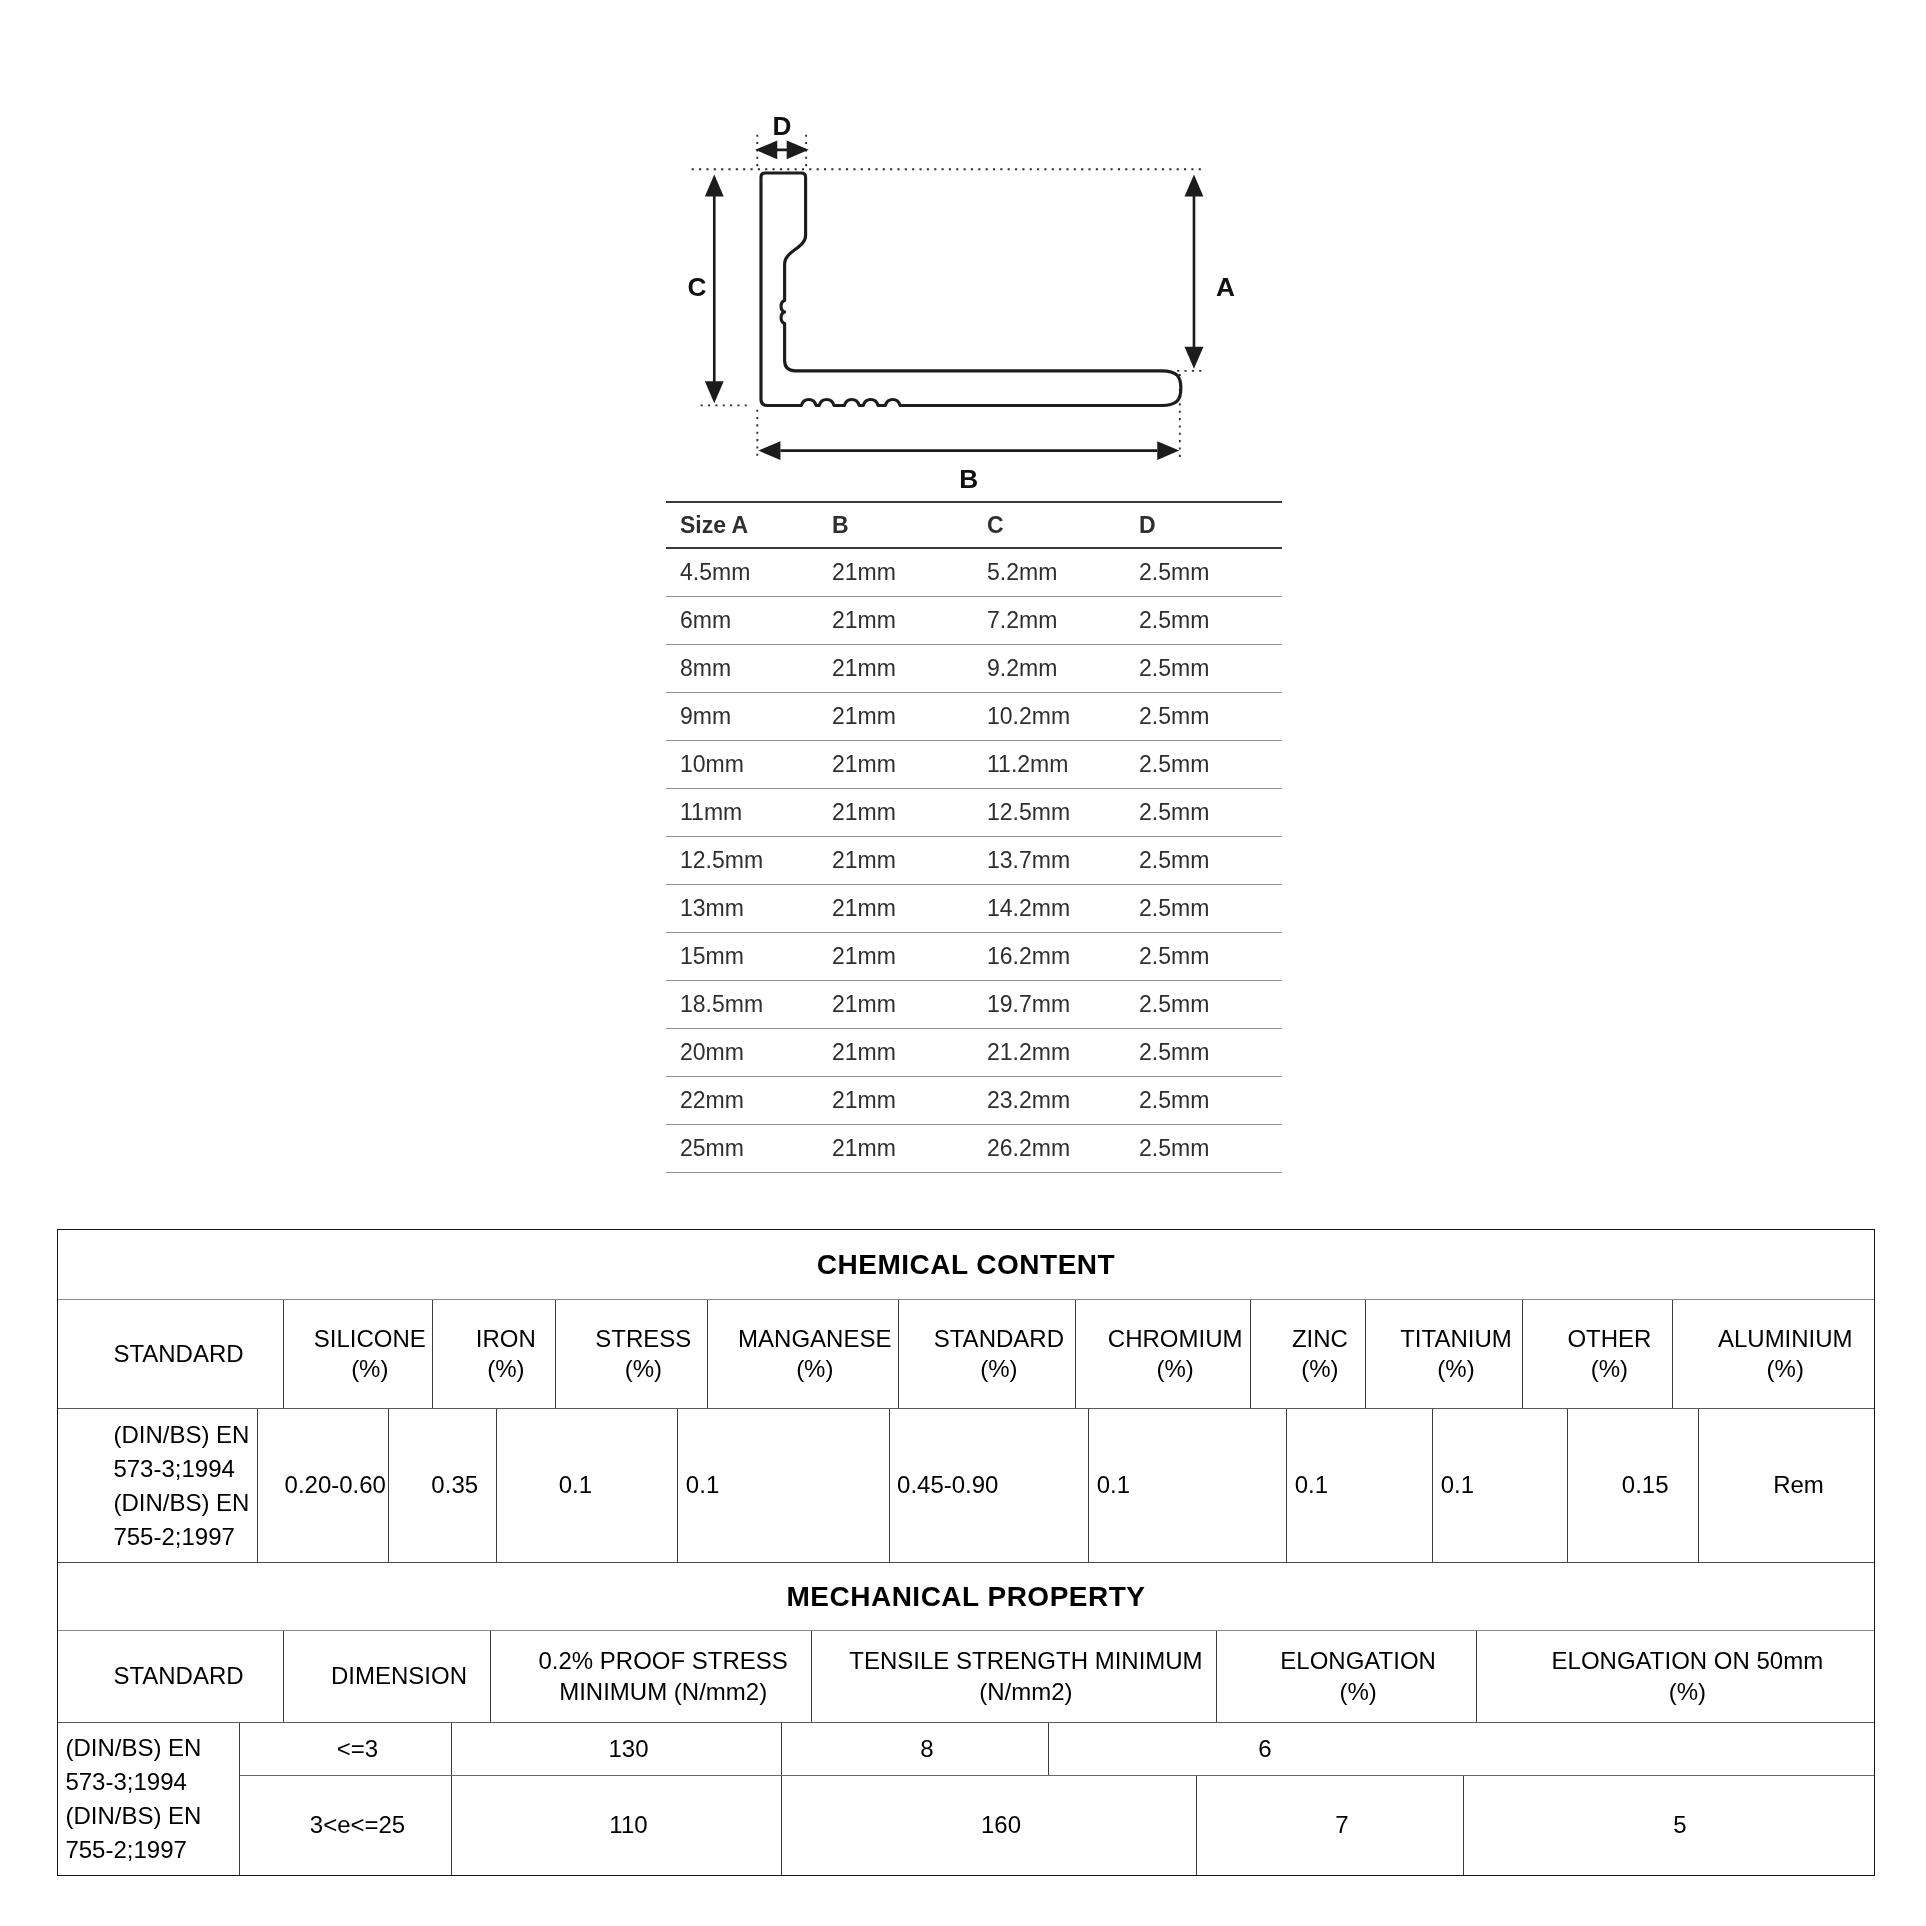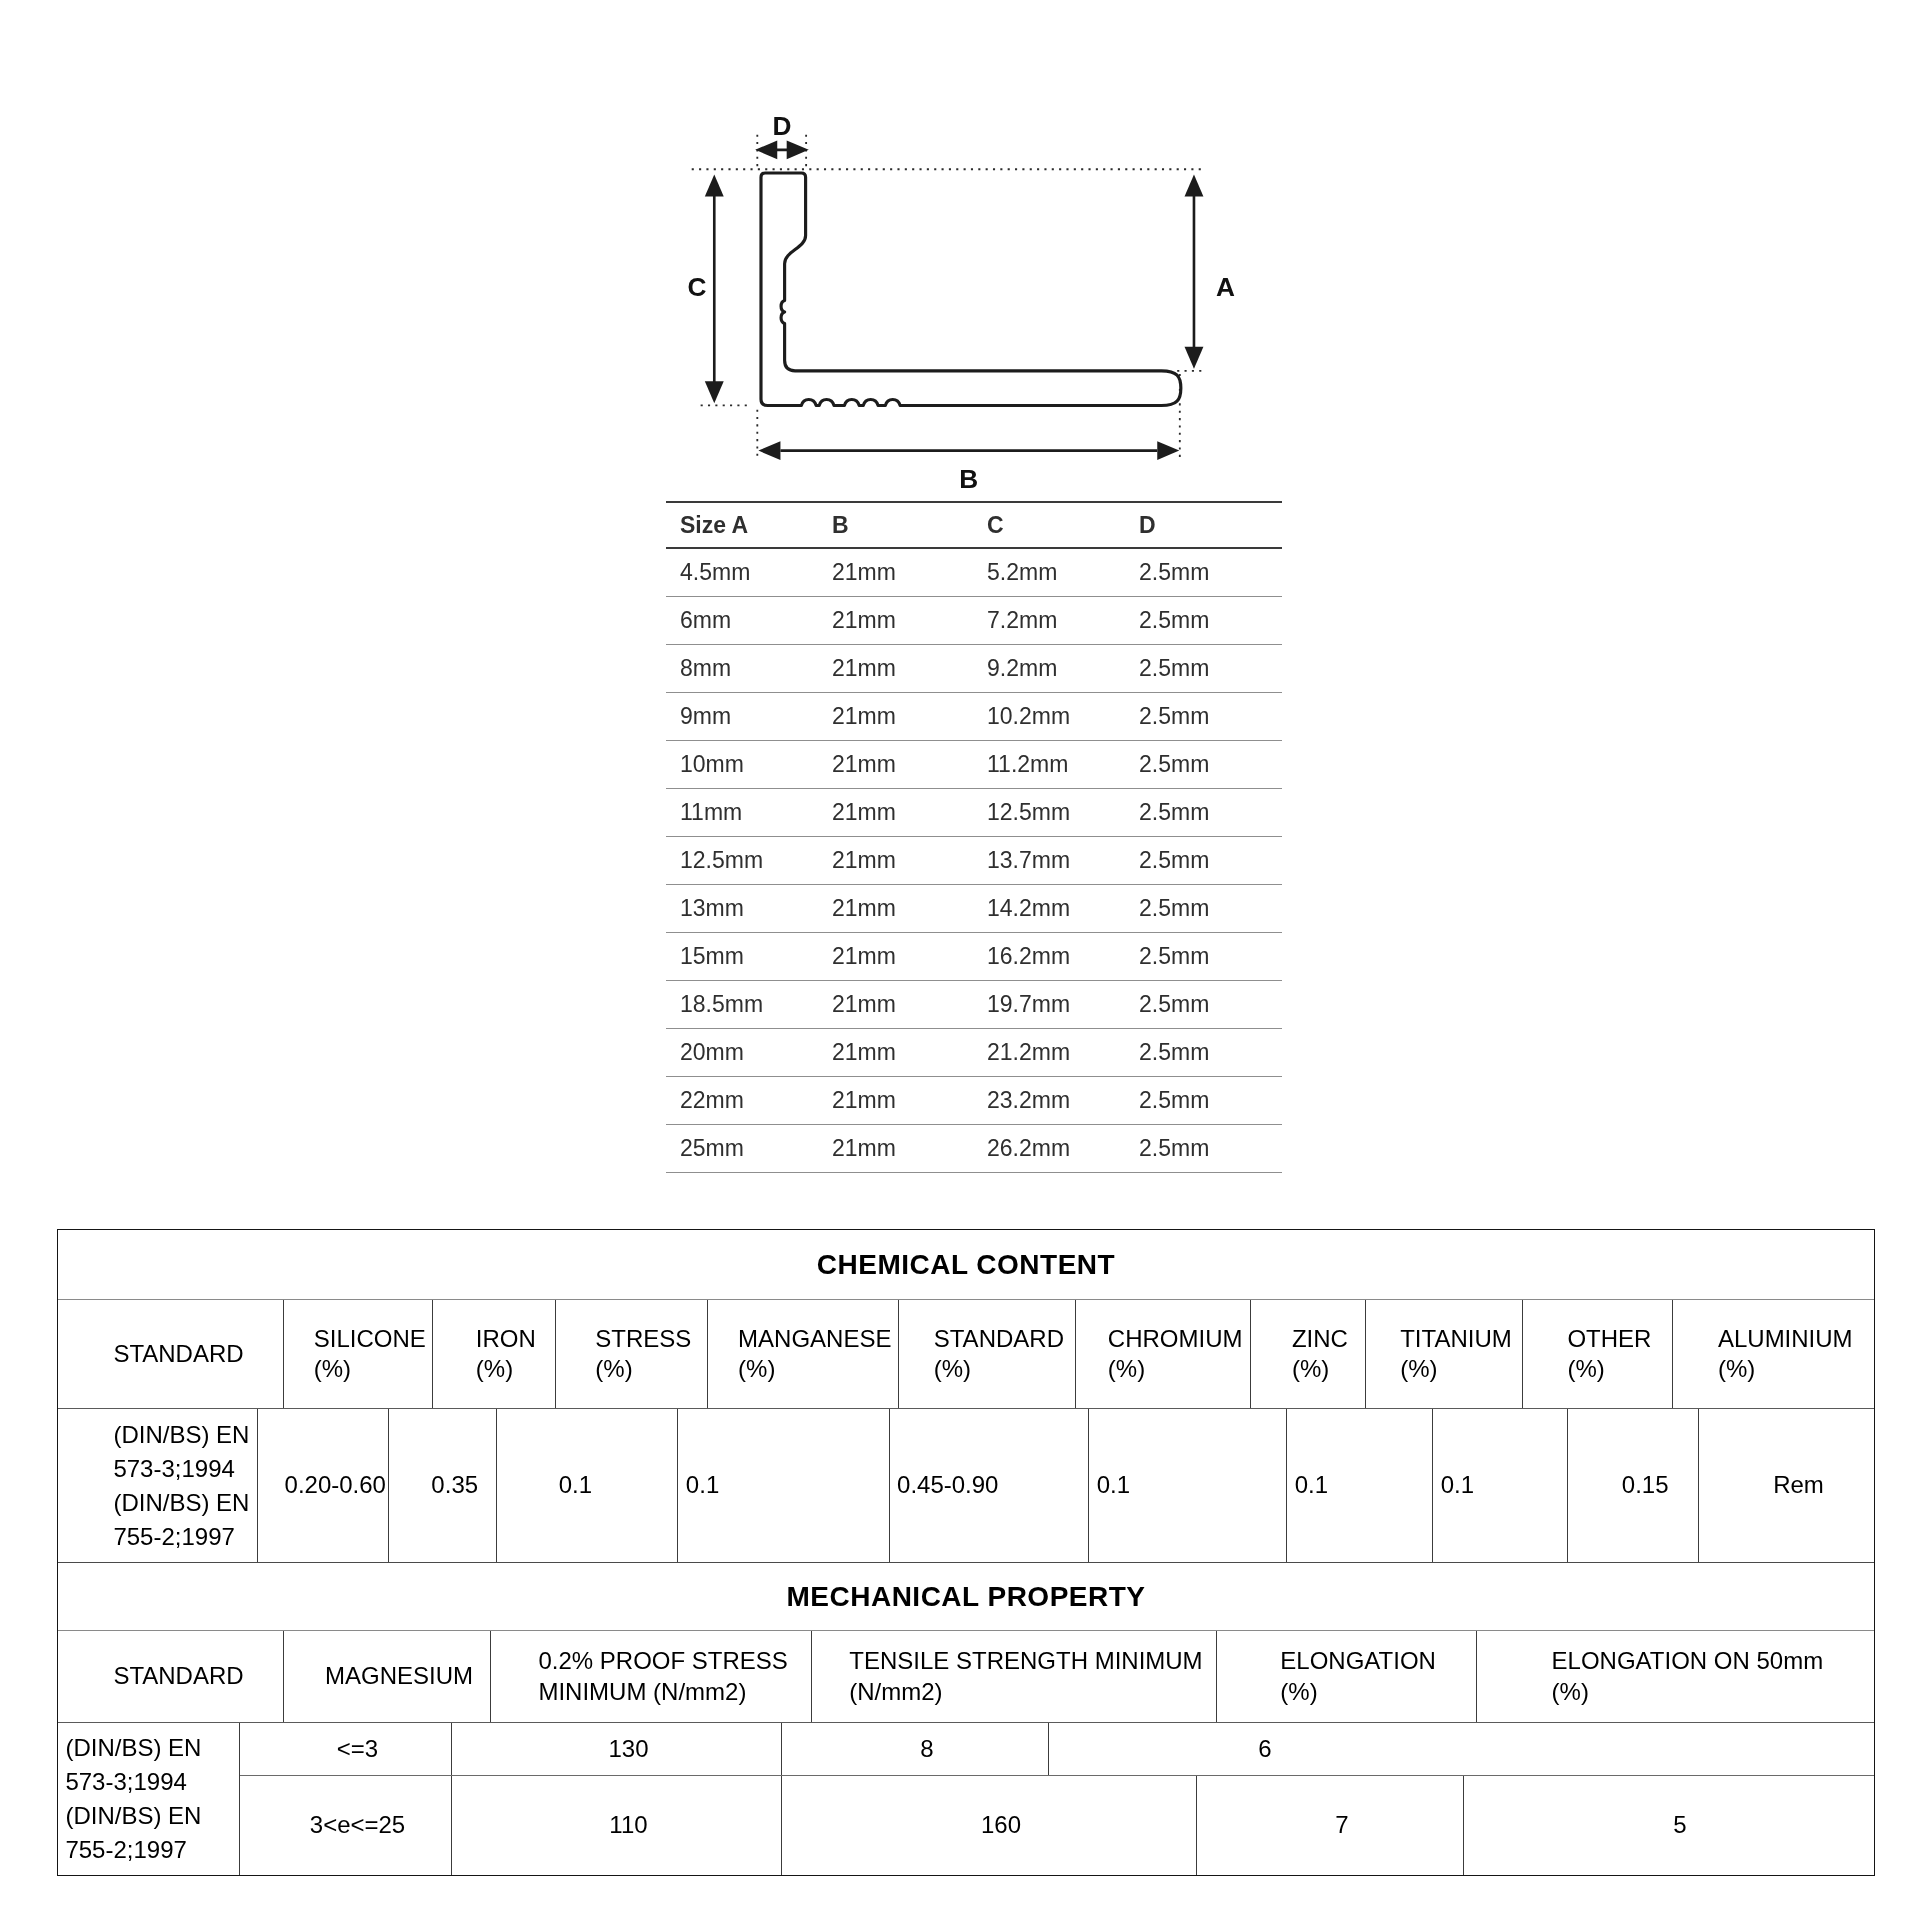--- a/index.html
+++ b/index.html
@@ -22,21 +22,21 @@
   .spec { position:absolute; left:57px; top:1229px; width:1816px; height:645px; border:1.6px solid #151515; color:#000; }
   .row { display:flex; box-sizing:border-box; }
   .title-row { height:69px; align-items:center; justify-content:center; font-weight:bold; font-size:28px; letter-spacing:0.5px; }
   .title-row.mech { height:68px; border-top:1.1px solid #4a4a4a; }
   .chem-head { height:109px; border-top:1.1px solid #8a8a8a; }
   .chem-data { height:154px; border-top:1.1px solid #5a5a5a; }
   .mech-head { height:92px; border-top:1.1px solid #8a8a8a; }
   .mech-data { height:153px; border-top:1.1px solid #5a5a5a; }
 
   .cell { box-sizing:border-box; display:flex; align-items:center; justify-content:center;
-          text-align:left; font-size:24px; line-height:30.5px; white-space:pre-line;
+          text-align:center; font-size:24px; line-height:30.5px; white-space:pre-line;
           border-left:1.1px solid #3c3c3c;padding-left:24px; }
   .cell.first { border-left:none; }
   .cell.left { justify-content:flex-start; text-align:left; padding-left:7.4px;margin-left:48px; }
   .cell.std { line-height:34px; }
 
   
   .cw0{width:182px}.cw1{width:153px}.cw2{width:126px}.cw3{width:156px}.cw4{width:196px}
   .cw5{width:182px}.cw6{width:180px}.cw7{width:117px}.cw8{width:162px}.cw9{width:153px}.cw10{width:208px}
 
   
@@ -218,21 +218,21 @@
       <div class="cell left cw7">0.1</div>
       <div class="cell left cw8">0.1</div>
       <div class="cell cw9">0.15</div>
       <div class="cell cw10">Rem</div>
     </div>
 
     <div class="row title-row mech">MECHANICAL PROPERTY</div>
 
     <div class="row mech-head">
       <div class="cell first left mw0">STANDARD</div>
-      <div class="cell mw1">MAGNESIUM</div>
+      <div class="cell mw1">DIMENSION</div>
       <div class="cell mw2">0.2% PROOF STRESS
 MINIMUM (N/mm2)</div>
       <div class="cell mw3">TENSILE STRENGTH MINIMUM
 (N/mm2)</div>
       <div class="cell mw4">ELONGATION
 (%)</div>
       <div class="cell mw5">ELONGATION ON 50mm
 (%)</div>
     </div>
 

